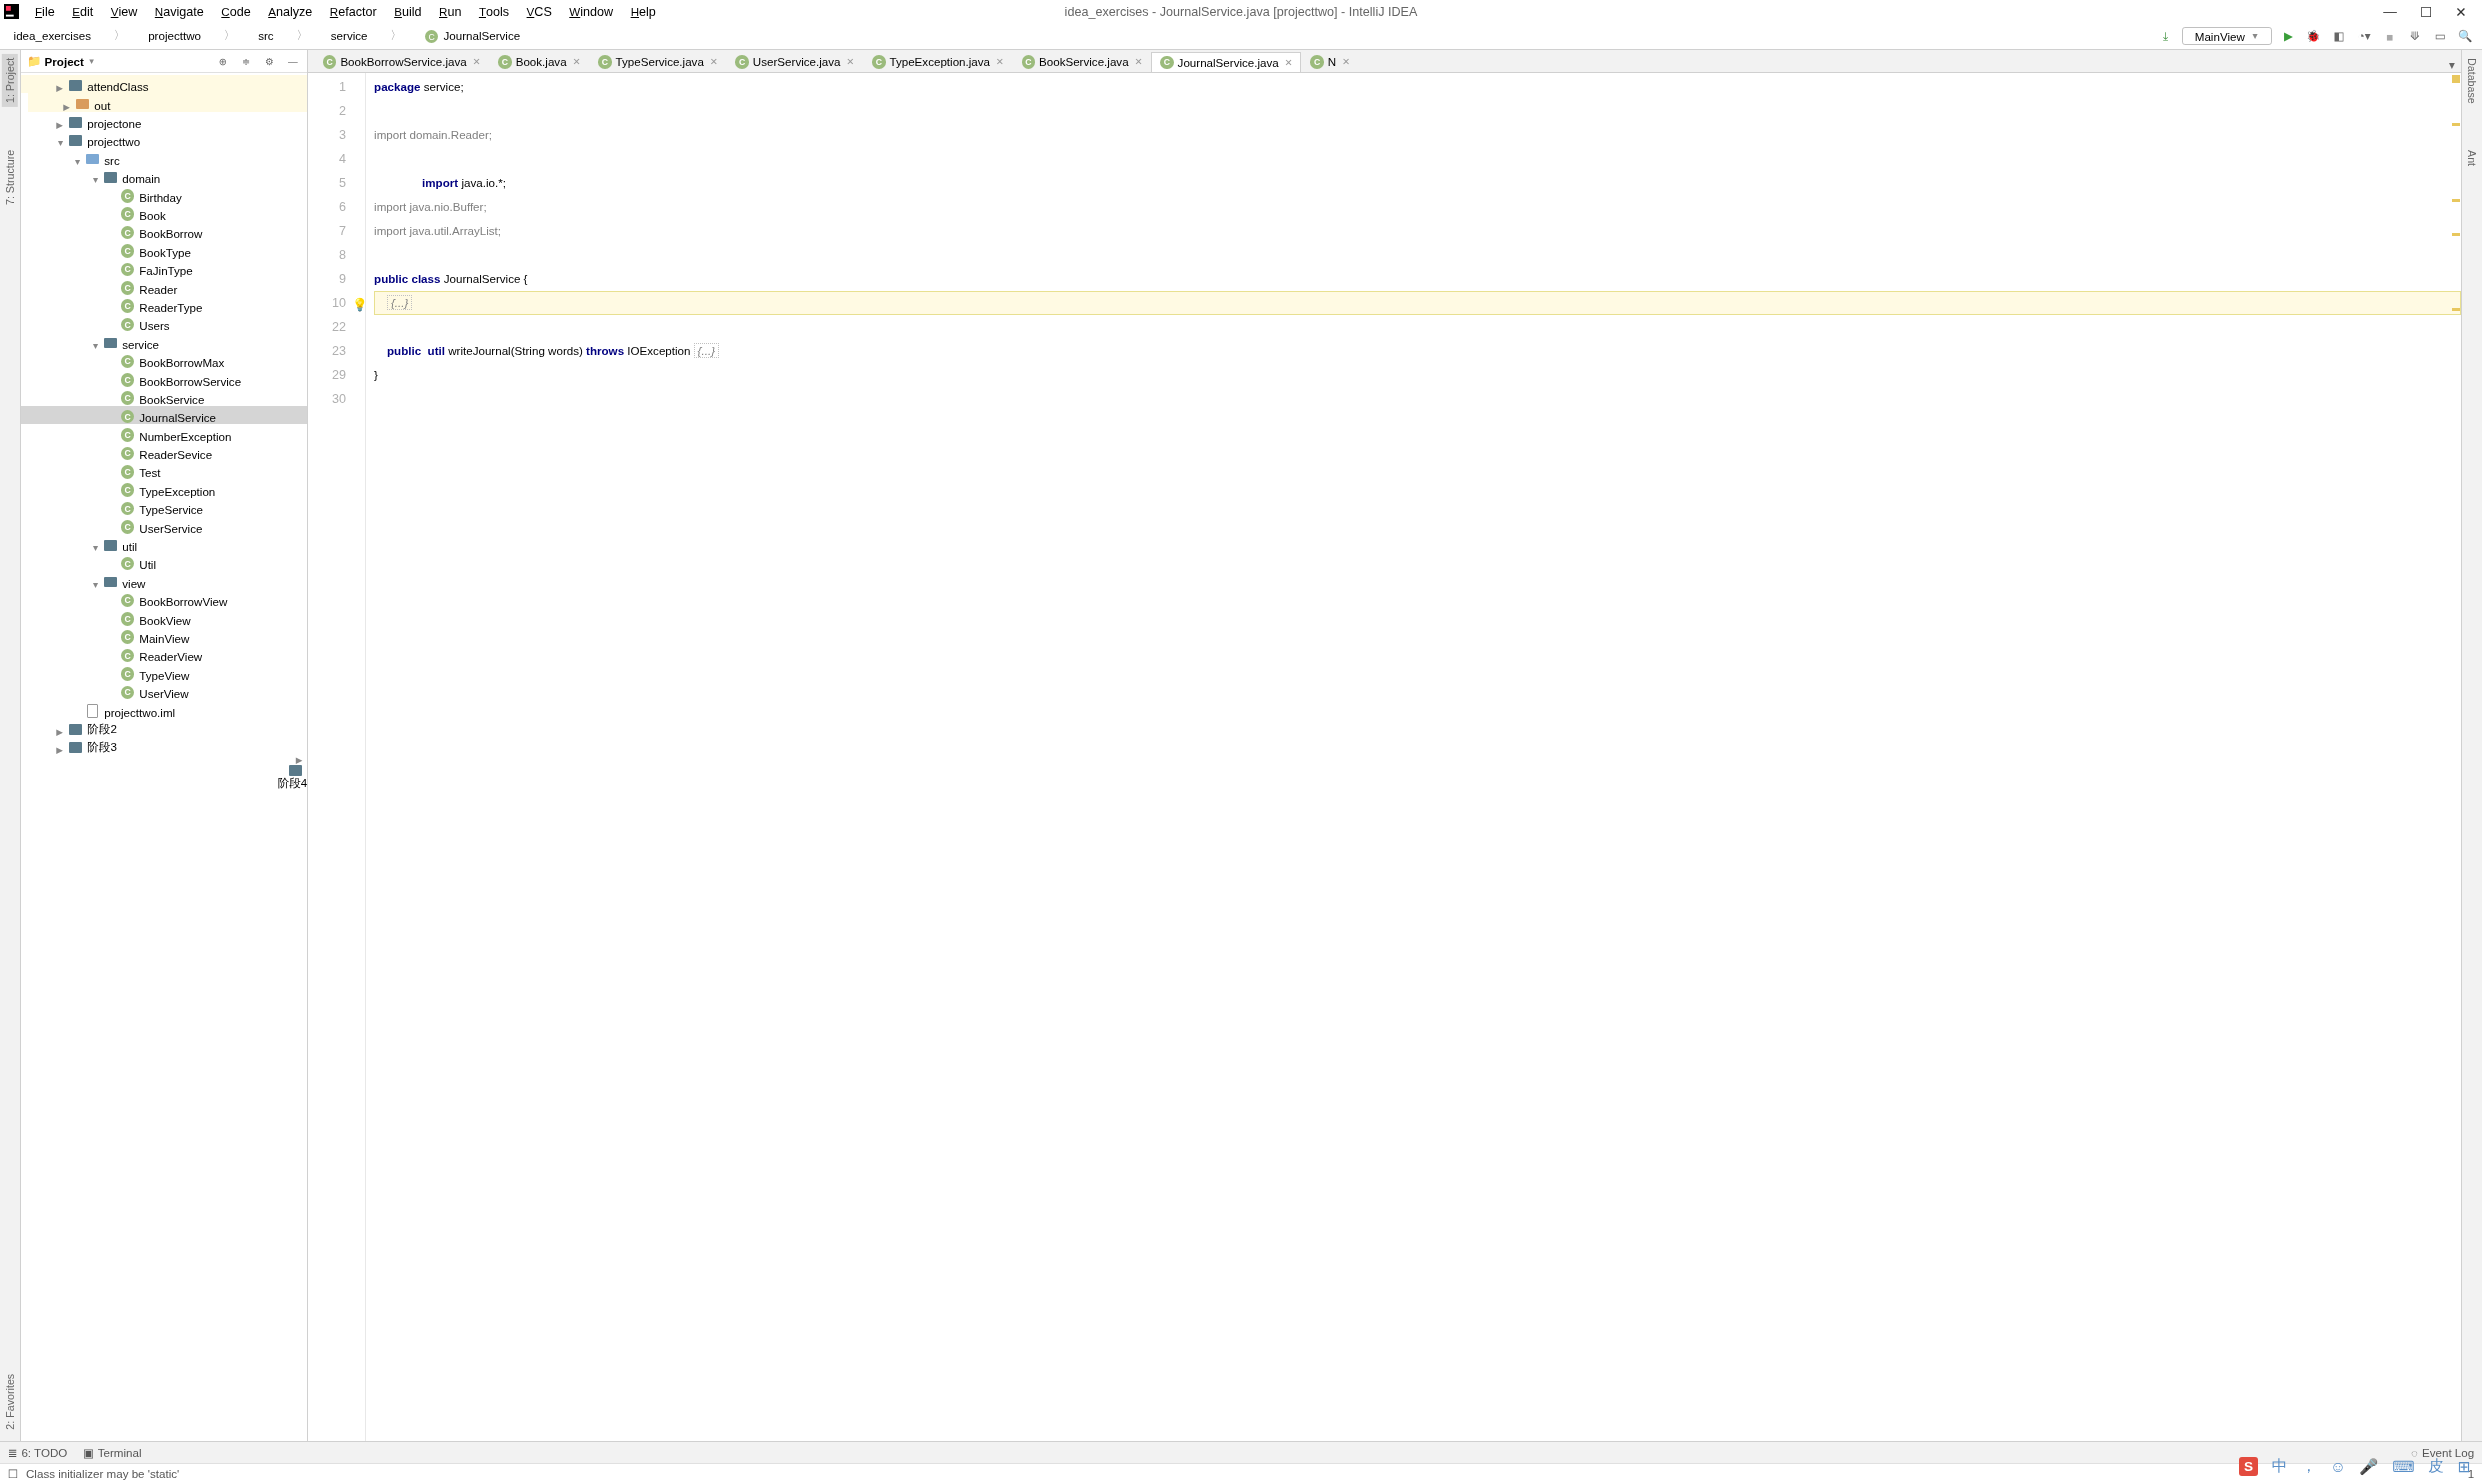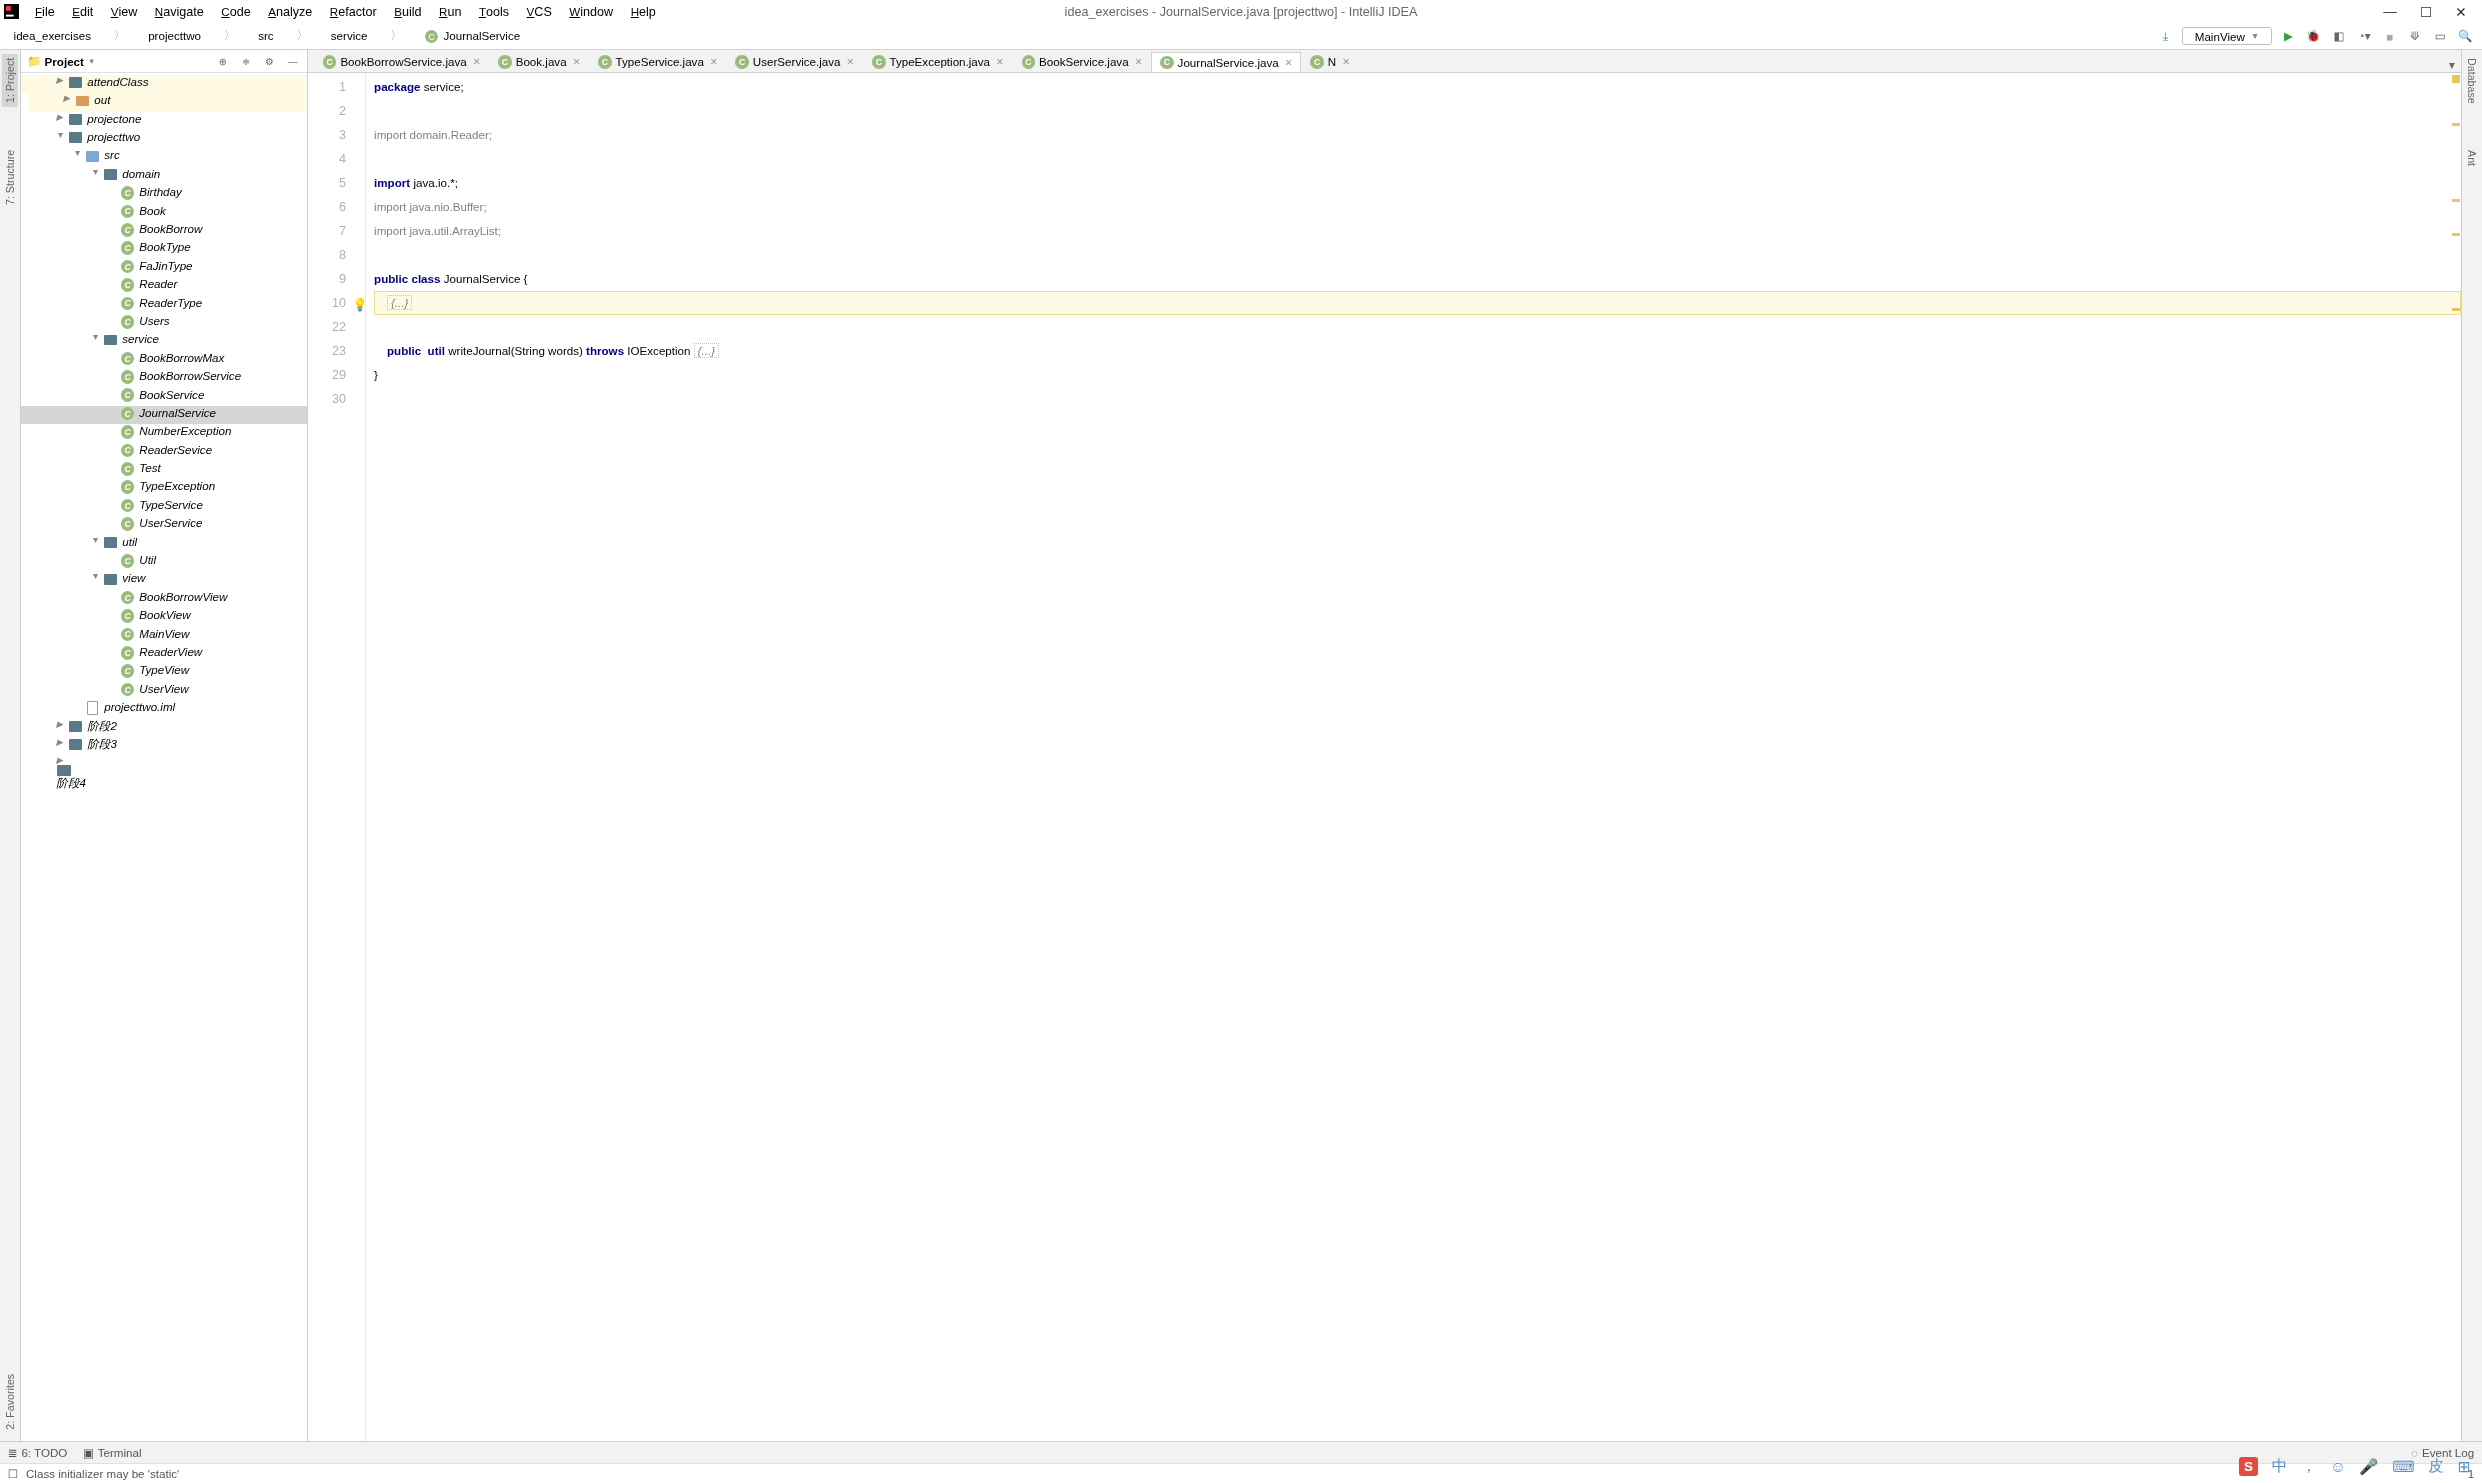--- a/index.html
+++ b/index.html
@@ -41,21 +41,21 @@
 .right-strip { width: 21.3px; background: #f2f2f2; border-left: 1px solid #d0d0d0; display: flex; flex-direction: column; align-items: center; padding-top: 3.9px; gap: 39px; }
 .vlabel-r { writing-mode: vertical-rl; font-size: 10.7px; color: #666; padding: 3.9px 1.9px; display: flex; align-items: center; gap: 3.9px; }
 
 
 .project-panel { width: 287px; display: flex; flex-direction: column; border-right: 1px solid #d0d0d0; }
 .panel-header { height: 23px; display: flex; align-items: center; padding: 0 5.8px; background: #fff; border-bottom: 1px solid #e0e0e0; }
 .panel-header .title { font-size: 12.6px; font-weight: bold; display: flex; align-items: center; gap: 3.9px; }
 .panel-header .spacer { flex: 1; }
 .panel-header .hicon { width: 17.5px; height: 17.5px; display: flex; align-items: center; justify-content: center; color: #666; margin-left: 5.8px; font-size: 9.7px; }
 .tree { flex: 1; overflow: auto; background: #fff; padding: 1.9px 0; }
-.tree-row { height: 18.4px; display: flex; align-items: flex-start; cursor: default; font-size: 12.6px; font-style: italic; }
+.tree-row { height: 18.4px; display: flex; align-items: flex-end; cursor: default; font-size: 12.6px; }
 .tree-row.highlight-yellow { background: #fffae3; }
 .tree-row.selected { background: #d5d5d5; }
 .tree-row .arrow { width: 9.7px; color: #888; font-size: 8.7px; margin-right: 1.9px; }
 .tree-row .arrow.down::before { content: "▼"; }
 .tree-row .arrow.right::before { content: "▶"; }
 .tree-row .ticon { width: 15.5px; height: 15.5px; margin-right: 3.9px; display: flex; align-items: center; justify-content: center; font-size: 9.7px; }
 .folder-icon { background: #87a9c9; width: 13.6px; height: 10.7px; border-radius: 1px; position: relative; }
 .folder-icon.orange { background: #d99b5c; }
 .folder-icon.blue { background: #7ca8d4; }
 .folder-icon.dark { background: #5a7a8a; }
@@ -530,21 +530,21 @@
             <div class="ln">22</div>
             <div class="ln">23</div>
             <div class="ln">29</div>
             <div class="ln">30</div>
           </div>
         <div class="code" id="code">
             <div class="code-line" style="position: relative;"><span class="kw">package</span> service;</div>
             <div class="code-line" style="position: relative;"></div>
             <div class="code-line" style="position: relative;"><span class="gray">import domain.Reader;</span></div>
             <div class="code-line" style="position: relative;"></div>
-            <div class="code-line" style="position: relative;"><span class="kw">import</span> java.io.*;</div>
+            <div class="code-line" style="position: relative; margin-left: 48px;"><span class="kw">import</span> java.io.*;</div>
             <div class="code-line" style="position: relative;"><span class="gray">import java.nio.Buffer;</span></div>
             <div class="code-line" style="position: relative;"><span class="gray">import java.util.ArrayList;</span></div>
             <div class="code-line" style="position: relative;"></div>
             <div class="code-line" style="position: relative;"><span class="kw">public class</span> JournalService {</div>
             <div class="code-line current" style="position: relative;"><span class="bulb">💡</span>    <span class="fold">{...}</span></div>
             <div class="code-line" style="position: relative;"></div>
             <div class="code-line" style="position: relative;">    <span class="kw">public</span>  <span class="kw">util</span> writeJournal(String words) <span class="kw">throws</span> IOException <span class="fold">{...}</span></div>
             <div class="code-line" style="position: relative;">}</div>
             <div class="code-line" style="position: relative;"></div>
           </div>

